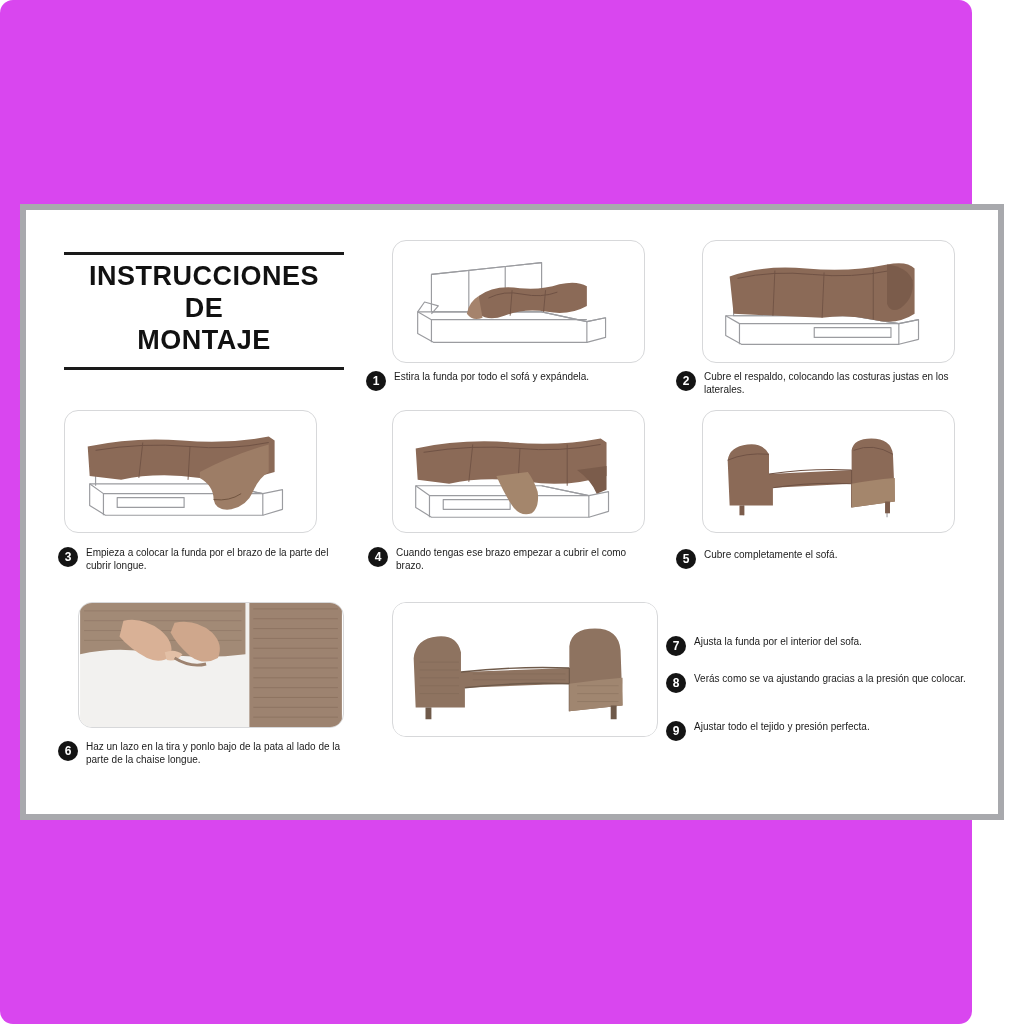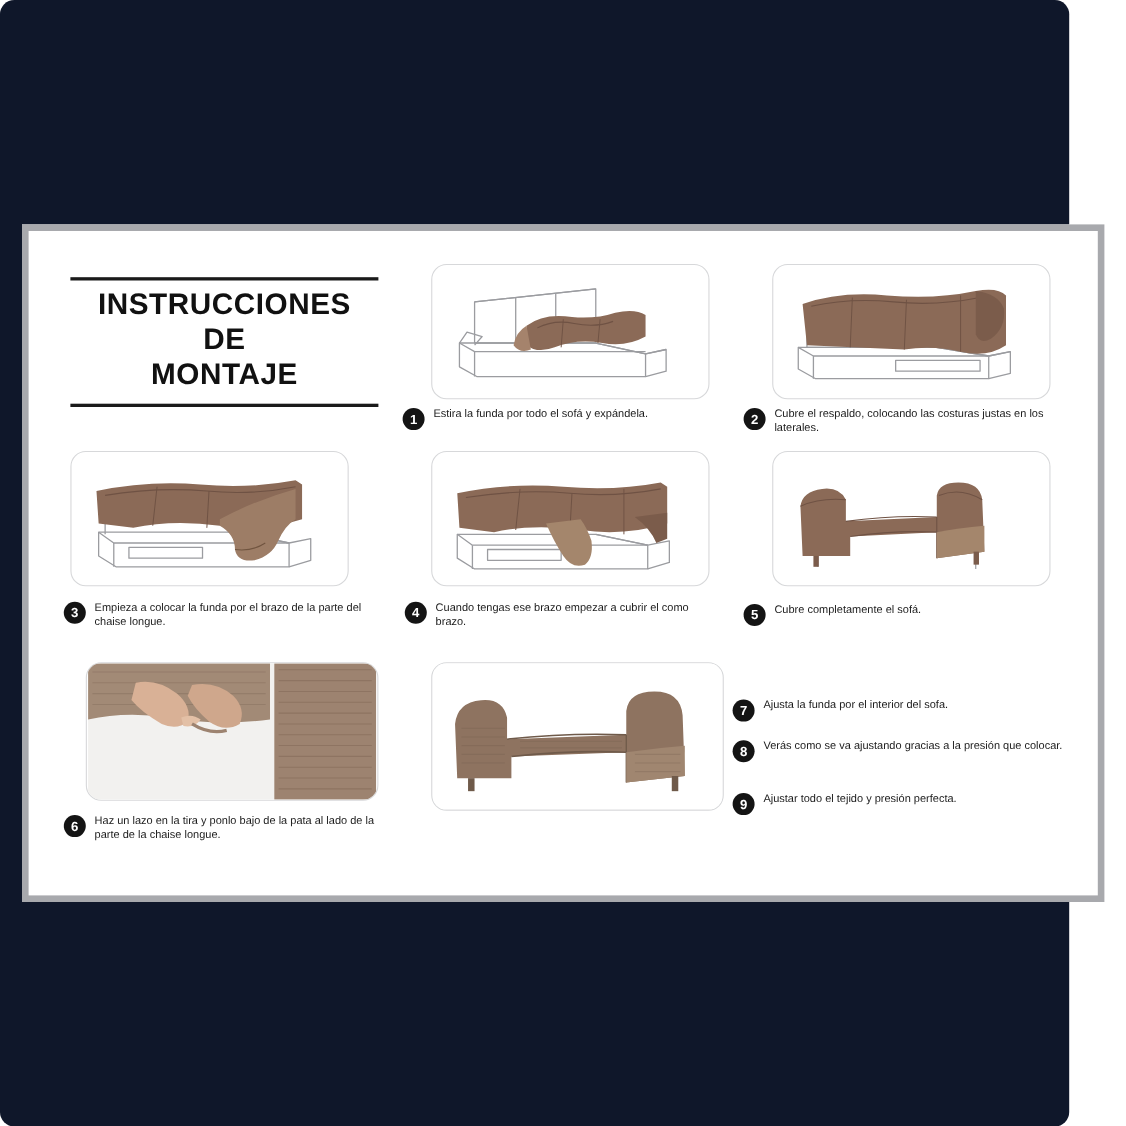--- a/index.html
+++ b/index.html
@@ -11,21 +11,21 @@
     width: 1024px;
     height: 1024px;
     font-family: "Liberation Sans", sans-serif;
     -webkit-font-smoothing: antialiased;
   }
 
   .page {
     position: relative;
     width: 972px;
     height: 1024px;
-    background: #0f172a;
+    background: #d946ef;
     border-radius: 13px;
   }
 
   
   .sheet-frame {
     position: absolute;
     left: 20px;
     top: 204px;
     width: 984px;
     height: 616px;
@@ -297,21 +297,21 @@
         <div class="caption">Estira la funda por todo el sofá y expándela.</div>
       </div>
 
       <div class="step" style="left:650px; top:160px; width:296px;">
         <div class="bullet">2</div>
         <div class="caption">Cubre el respaldo, colocando las costuras  justas en los laterales.</div>
       </div>
 
       <div class="step" style="left:32px; top:336px; width:296px;">
         <div class="bullet">3</div>
-        <div class="caption">Empieza a colocar la funda por el brazo de la parte del chaise longue.</div>
+        <div class="caption">Empieza a colocar la funda por el brazo de la parte del cubrir longue.</div>
       </div>
 
       <div class="step" style="left:342px; top:336px; width:280px;">
         <div class="bullet">4</div>
         <div class="caption">Cuando tengas ese brazo empezar a cubrir el como brazo.</div>
       </div>
 
       <div class="step" style="left:650px; top:338px; width:290px;">
         <div class="bullet">5</div>
         <div class="caption">Cubre completamente el sofá.</div>

